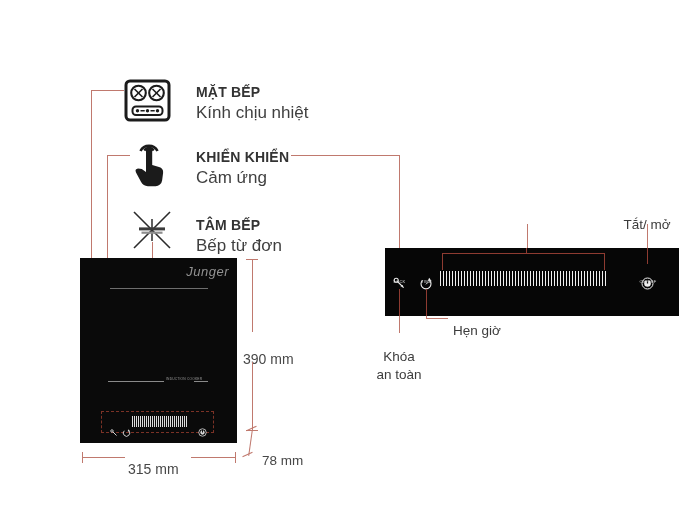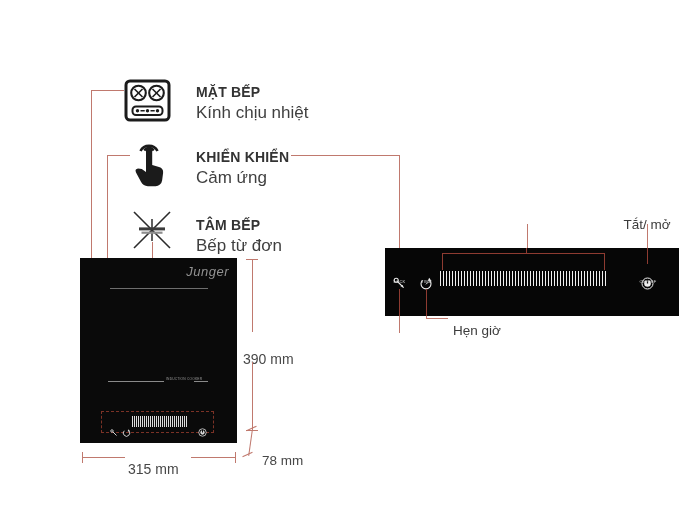--- a/index.html
+++ b/index.html
@@ -196,18 +196,22 @@
   </div>
 
   <div class="abs vn-label" style="left:477px;top:186px;width:100px;">
   </div>
   <div class="line" style="left:527px;top:224px;width:1px;height:24px;"></div>
 
   <div class="abs vn-label" style="left:618px;top:204px;width:58px;">Tắt/ mở</div>
   <div class="line" style="left:647px;top:224px;width:1px;height:24px;"></div>
 
   <div class="line" style="left:399px;top:316px;width:1px;height:17px;"></div>
+  <div class="abs vn-label" style="left:368px;top:336px;width:62px;">
+    <div>Khóa</div>
+    <div>an toàn</div>
+  </div>
 
   <div class="line" style="left:426px;top:316px;width:1px;height:3px;"></div>
   <div class="line" style="left:426px;top:318px;width:22px;height:1px;"></div>
   <div class="abs vn-label" style="left:453px;top:310px;">Hẹn giờ</div>
 
 </div>
 
 </body></html>

